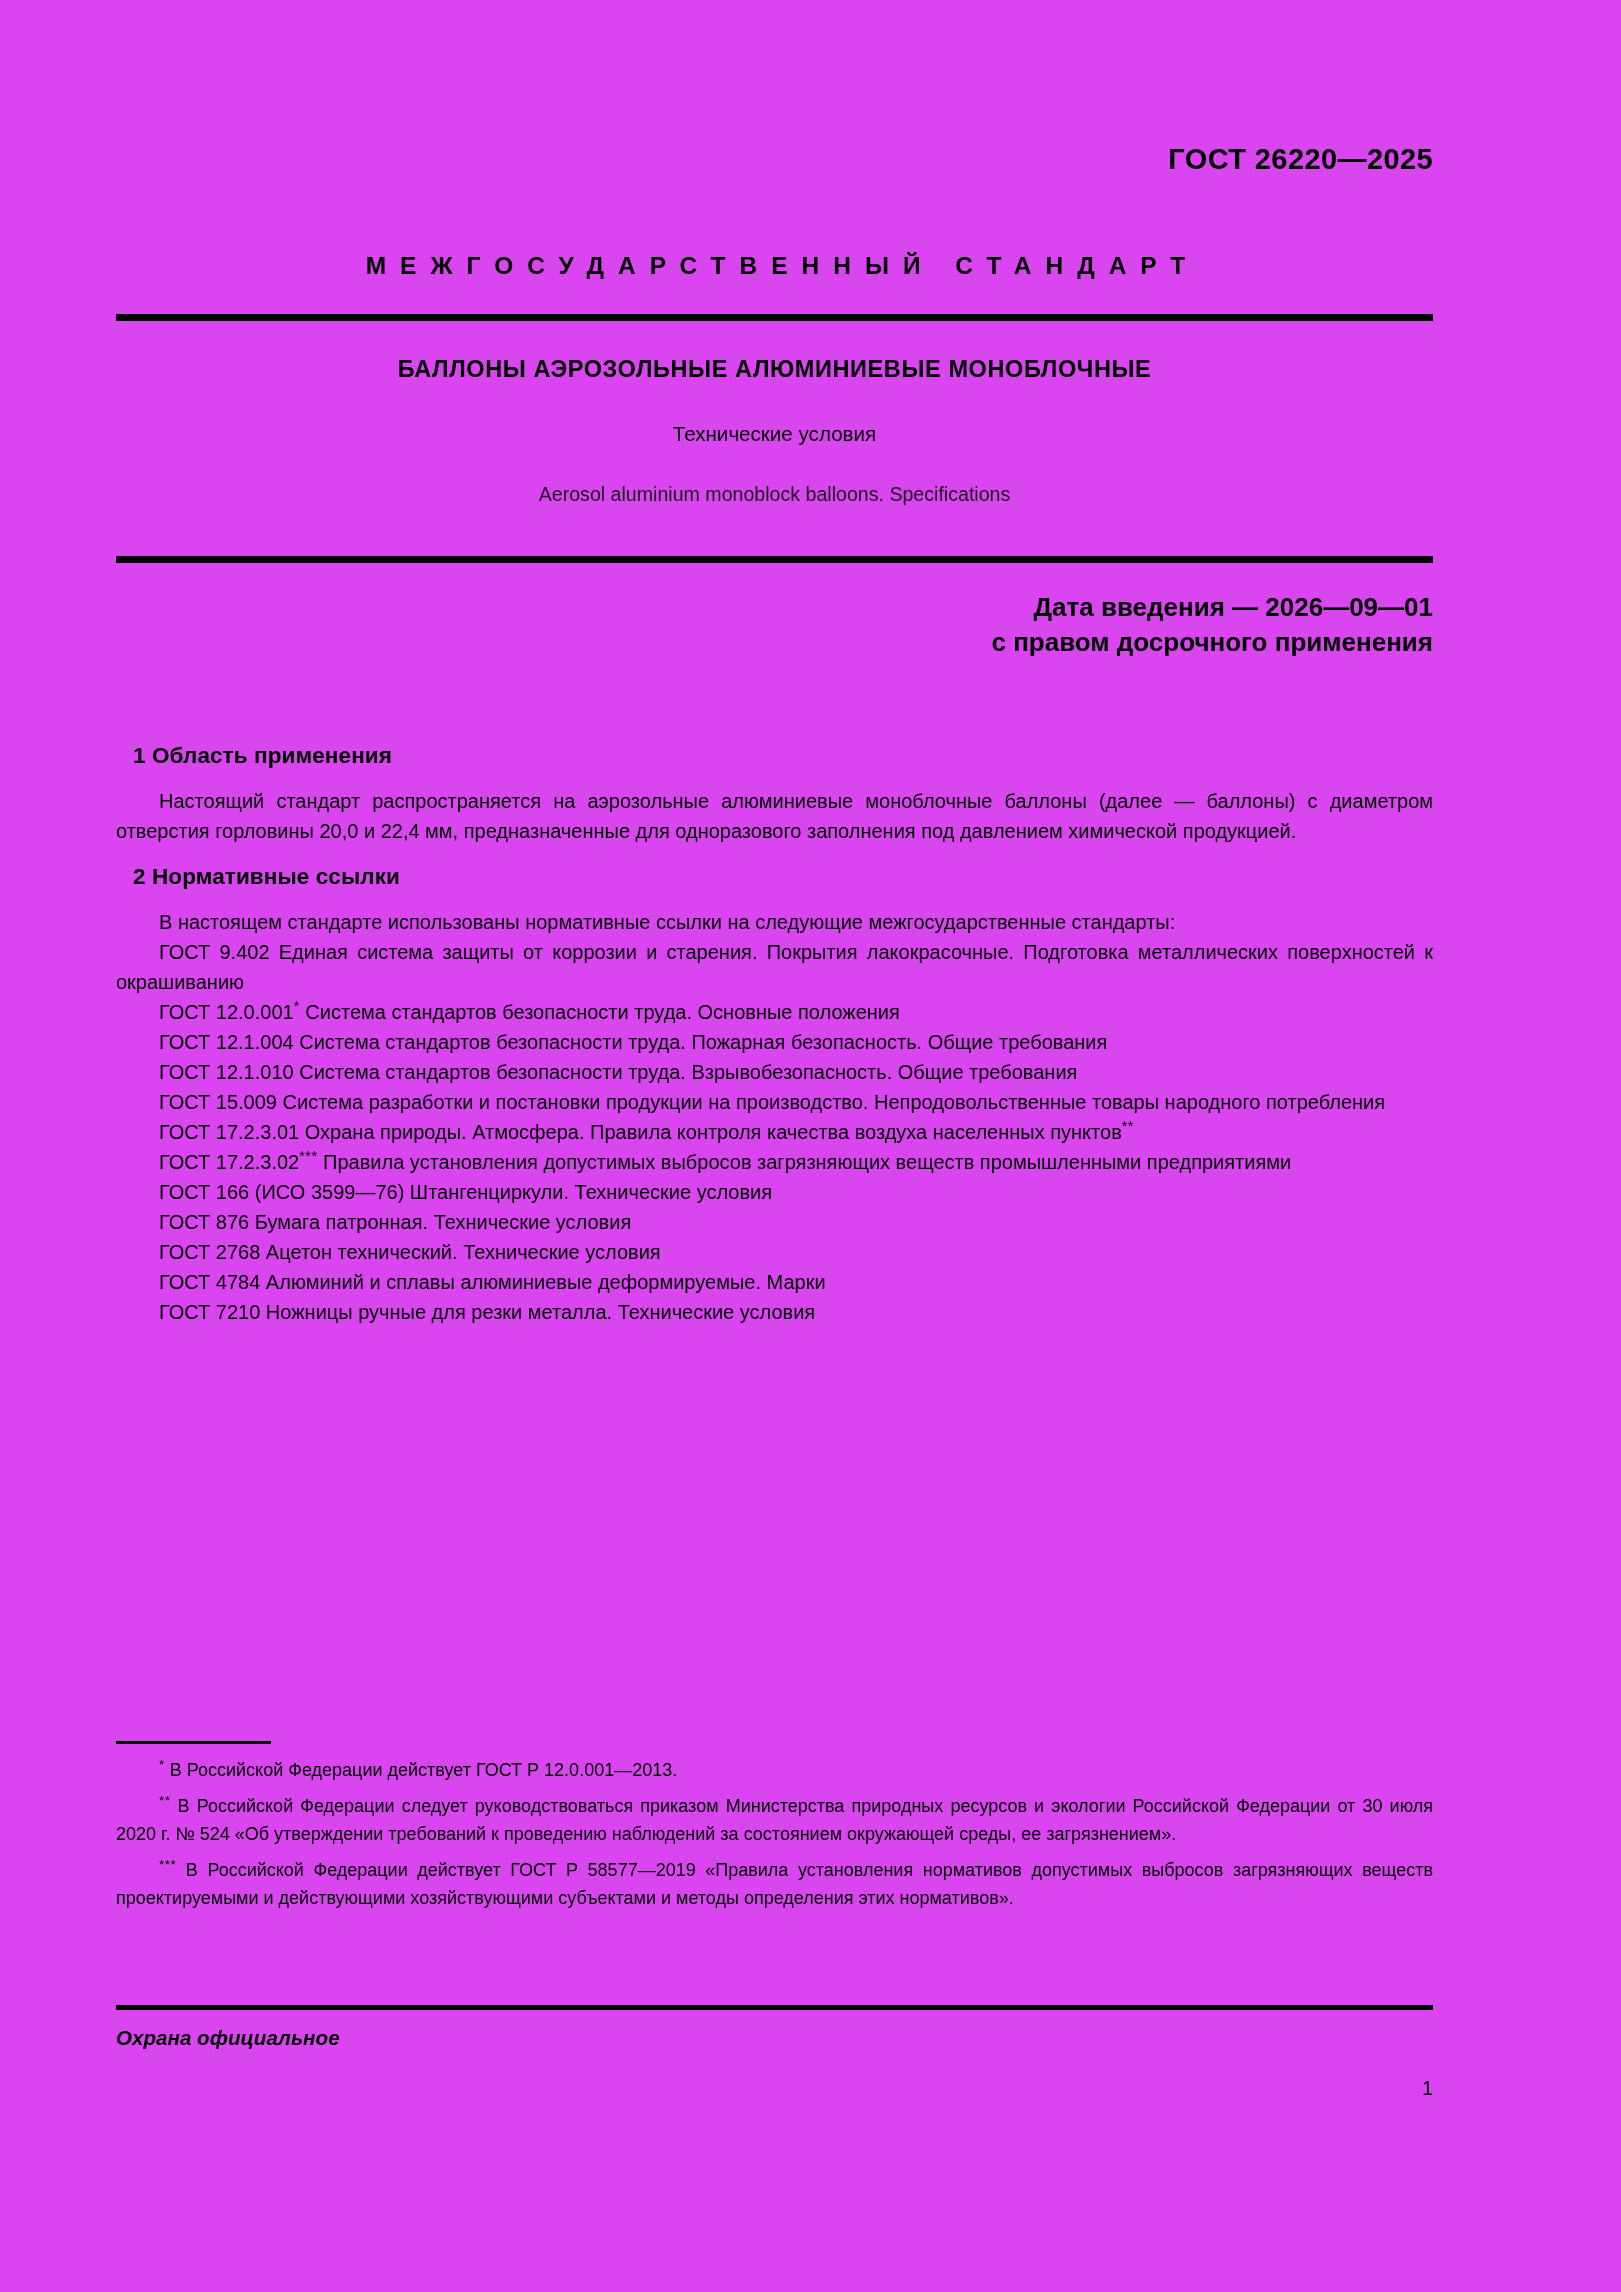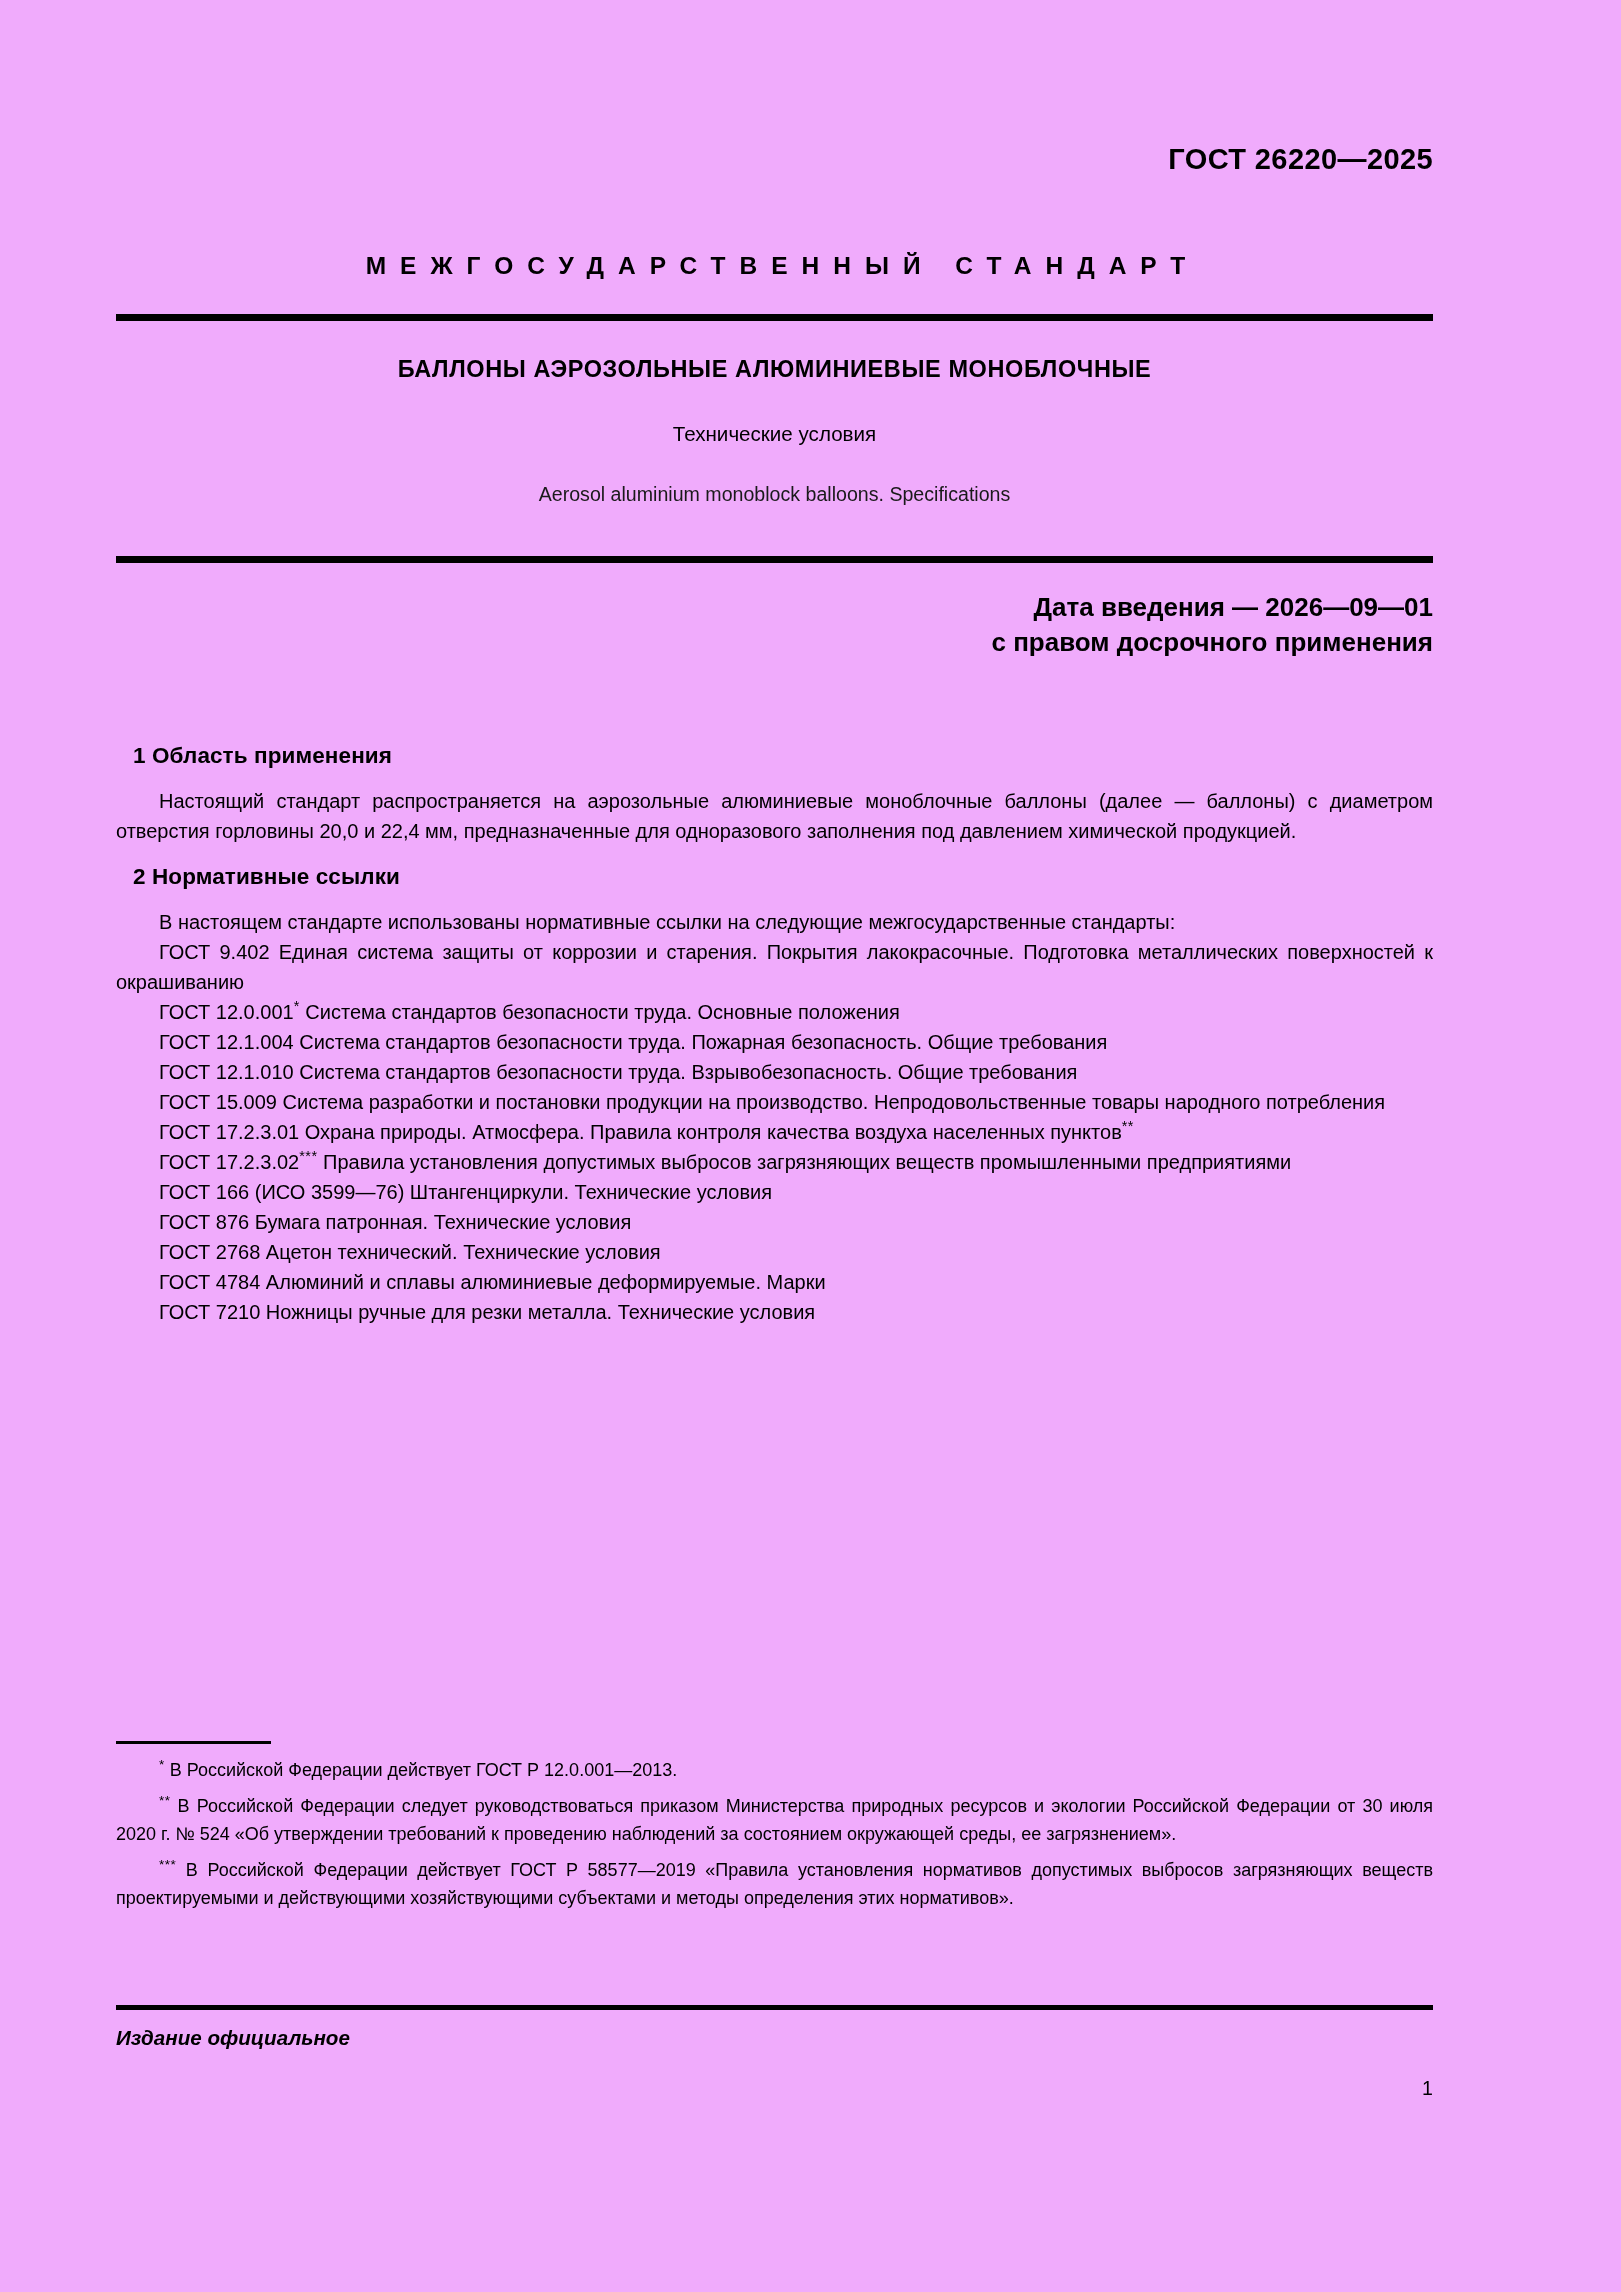--- a/index.html
+++ b/index.html
@@ -4,21 +4,21 @@
 <style>
   html, body {
     margin: 0;
     padding: 0;
     background: #ffffff;
   }
   .page {
     position: relative;
     width: 1621px;
     height: 2293px;
-    background: #f0abfc;
+    background: #d946ef;
     margin: 0 auto;
     font-family: "Liberation Sans", sans-serif;
     color: #000000;
     overflow: hidden;
     box-sizing: border-box;
   }
 
   
   .doc-number {
     position: absolute;
@@ -244,18 +244,18 @@
   <div class="footnote-sep"></div>
 
   <div class="footnotes">
     <p class="left"><sup class="fn">*</sup> <span>В Российской Федерации действует ГОСТ Р 12.0.001—2013.</span></p>
     <p><sup class="fn">**</sup> <span>В Российской Федерации следует руководствоваться приказом Министерства природных ресурсов и экологии Российской Федерации от 30 июля 2020 г. № 524 «Об утверждении требований к проведению наблюдений за состоянием окружающей среды, ее загрязнением».</span></p>
     <p><sup class="fn">***</sup> <span>В Российской Федерации действует ГОСТ Р 58577—2019 «Правила установления нормативов допустимых выбросов загрязняющих веществ проектируемыми и действующими хозяйствующими субъектами и методы определения этих нормативов».</span></p>
   </div>
 
   <div class="rule rule-bottom"></div>
 
-  <div class="official">Издание официальное</div>
+  <div class="official">Охрана официальное</div>
 
   <div class="page-number">1</div>
 
 </div>
 
 
 </body></html>

